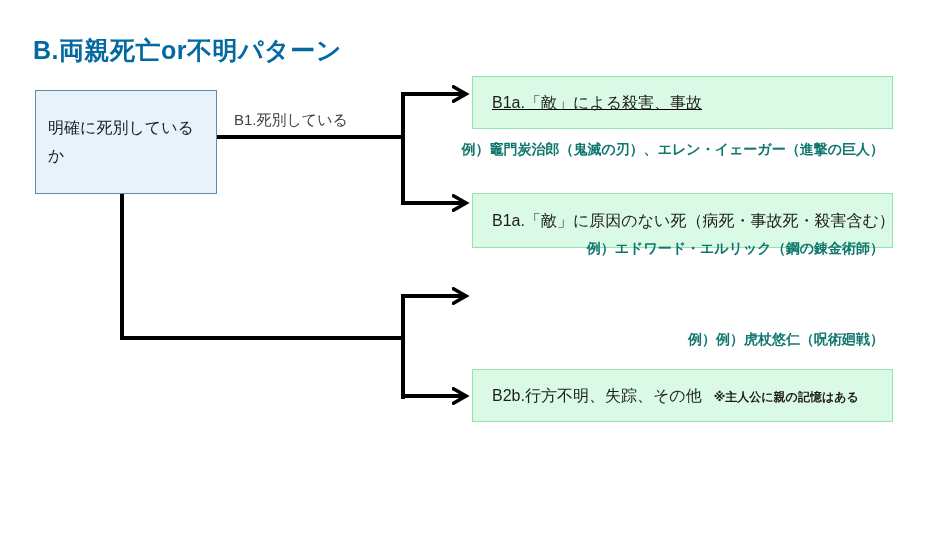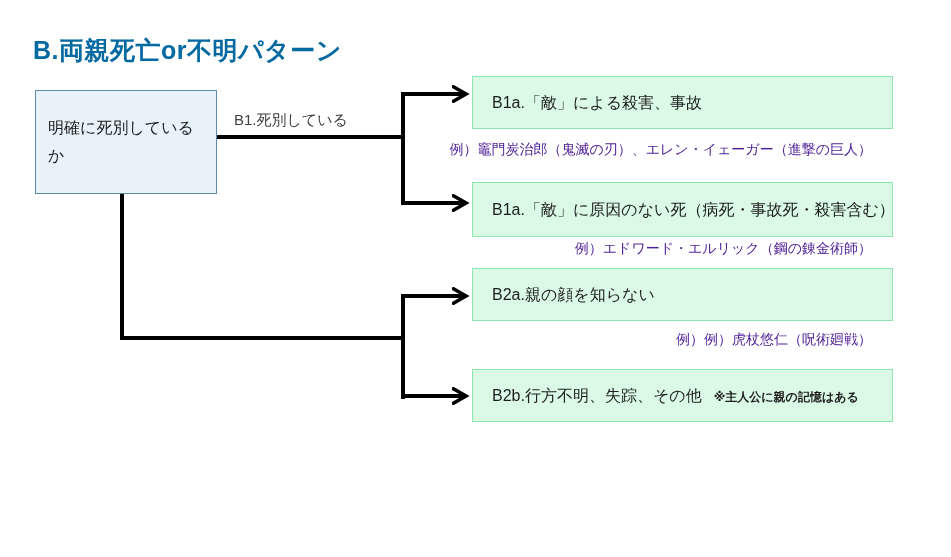--- a/index.html
+++ b/index.html
@@ -48,33 +48,34 @@
   .leaf-node {
     position:absolute; left:472px;
     width:421px; height:53px;
     background:#dbfae6;
     border:1px solid #8ee6ae;
     padding-left:19px;
     line-height:51px;
     white-space:nowrap;
     overflow:hidden;
   }
-  .leaf-node.l1 { top:76px; }
-  .leaf-node.l2 { top:182px; height:55px; line-height:53px; }
+  .leaf-node.l1 { top:76px;text-decoration:underline; }
+  .leaf-node.l2 { top:193px; height:55px; line-height:53px; }
   .leaf-node.l3 { top:268px; }
   .leaf-node.l4 { top:369px; }
   .leaf-label { font-size:16px; color:#1c1c1c; }
   .leaf-note  { font-size:12px; font-weight:700; color:#1c1c1c; margin-left:12px; }
 
   .example-caption {
-    position:absolute; left:448px; width:424px;
+    position:absolute; left:460px; width:424px;
     text-align:right;
     font-size:14px; line-height:20px;
-    color:#4c1d95;
+    color:#0f766e;
     white-space:nowrap;
+    font-weight:bold;
   }
   .example-caption.c1 { top:139px; }
   .example-caption.c2 { top:238px; }
   .example-caption.c3 { top:329px; }
 </style>
 </head>
 <body>
 
 <div class="canvas">
 
@@ -103,23 +104,20 @@
   </div>
 
   <div class="branch-label b1">B1.死別している</div>
 
   <div class="leaf-node l1">
     <span class="leaf-label">B1a.「敵」による殺害、事故</span><span class="leaf-note"></span>
   </div>
   <div class="leaf-node l2">
     <span class="leaf-label">B1a.「敵」に原因のない死（病死・事故死・殺害含む）</span><span class="leaf-note"></span>
   </div>
-  <div class="leaf-node l3">
-    <span class="leaf-label">B2a.親の顔を知らない</span><span class="leaf-note"></span>
-  </div>
   <div class="leaf-node l4">
     <span class="leaf-label">B2b.行方不明、失踪、その他</span><span class="leaf-note">※主人公に親の記憶はある</span>
   </div>
 
   <div class="example-caption c1">例）竈門炭治郎（鬼滅の刃）、エレン・イェーガー（進撃の巨人）</div>
   <div class="example-caption c2">例）エドワード・エルリック（鋼の錬金術師）</div>
   <div class="example-caption c3">例）例）虎杖悠仁（呪術廻戦）</div>
 
 </div>
 

